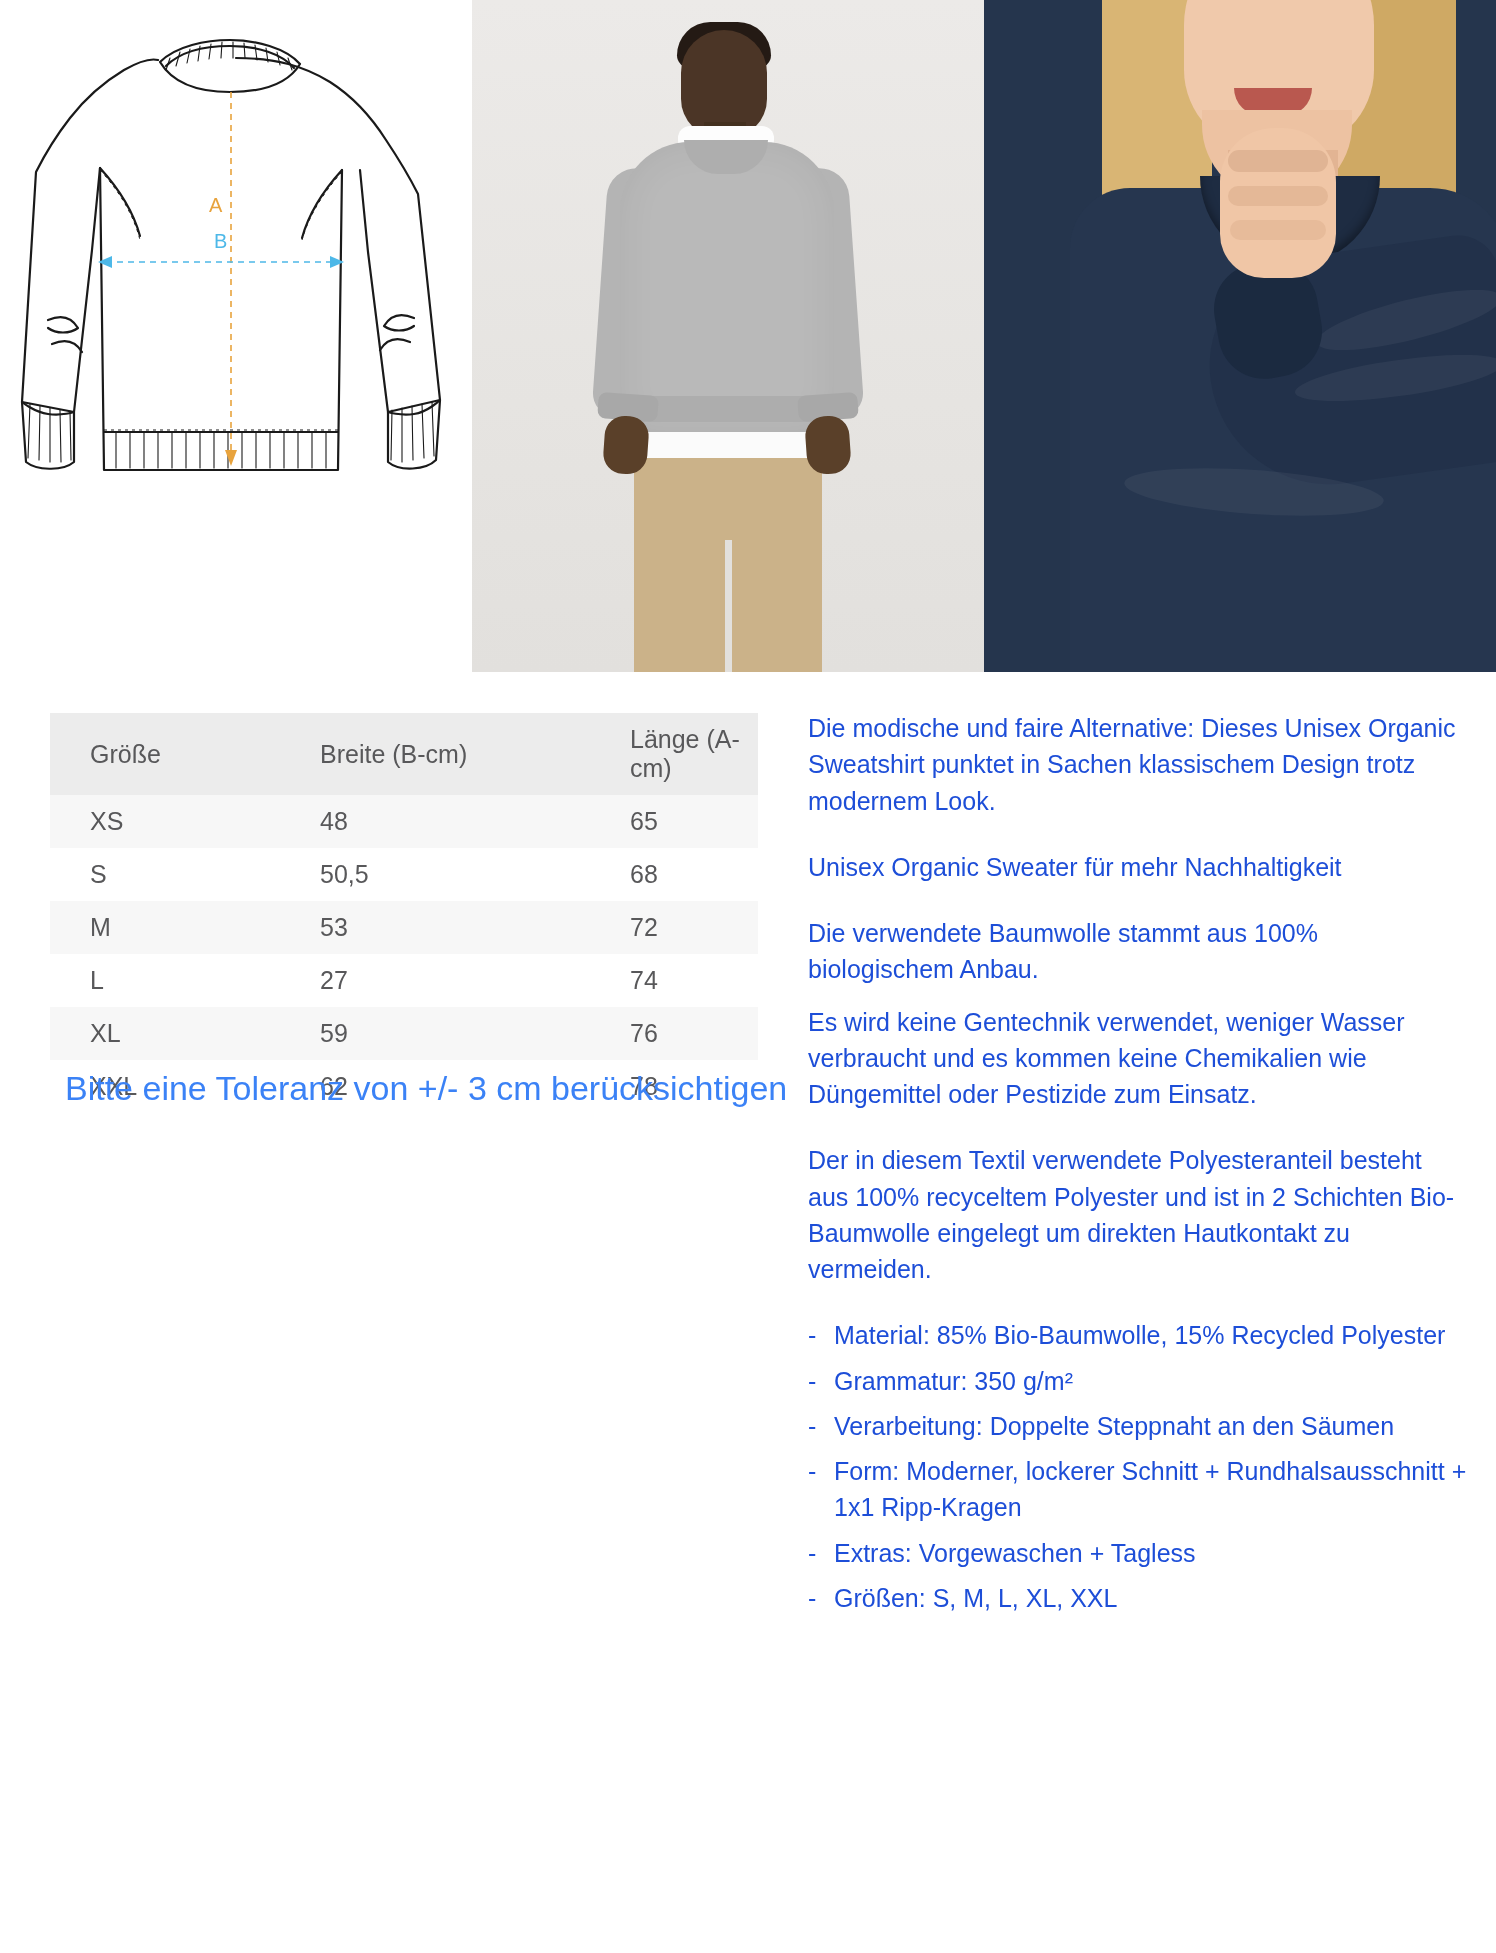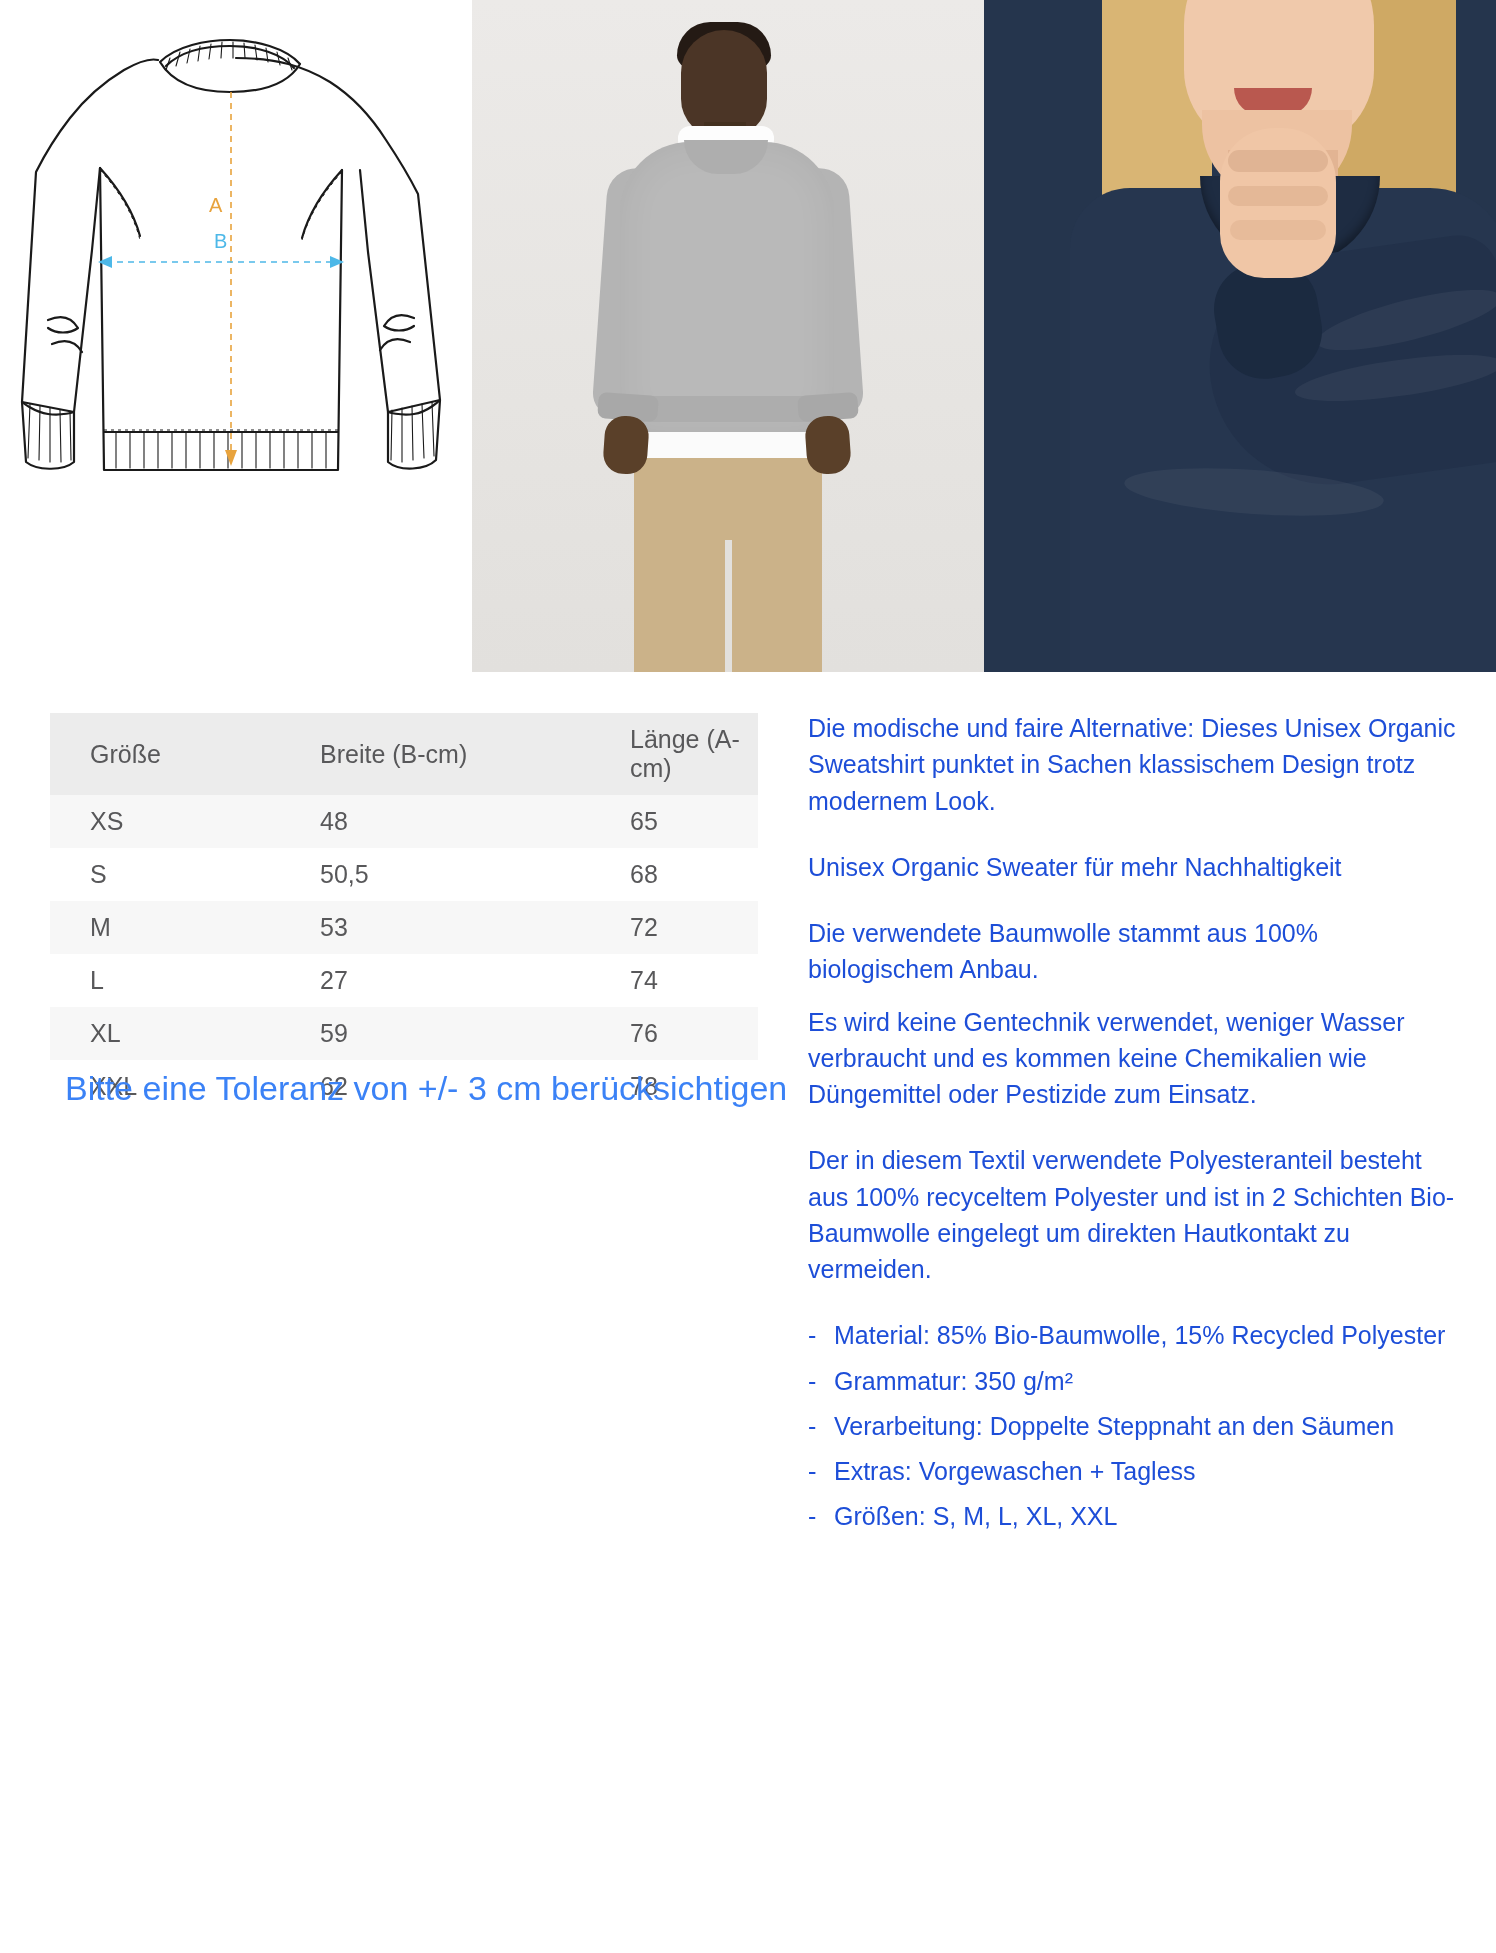--- a/index.html
+++ b/index.html
@@ -465,20 +465,21 @@
       <li>
         <span class="dash">-</span>
         <span>Grammatur: 350 g/m²</span>
       </li>
       <li>
         <span class="dash">-</span>
         <span>Verarbeitung: Doppelte Steppnaht an den Säumen</span>
       </li>
       <li>
         <span class="dash">-</span>
+        <span>Form: Moderner, lockerer Schnitt + Rundhalsausschnitt + 1x1 Ripp-Kragen</span>
       </li>
       <li>
         <span class="dash">-</span>
         <span>Extras: Vorgewaschen + Tagless</span>
       </li>
       <li>
         <span class="dash">-</span>
         <span>Größen:   S, M, L, XL, XXL</span>
       </li>
     </ul>

